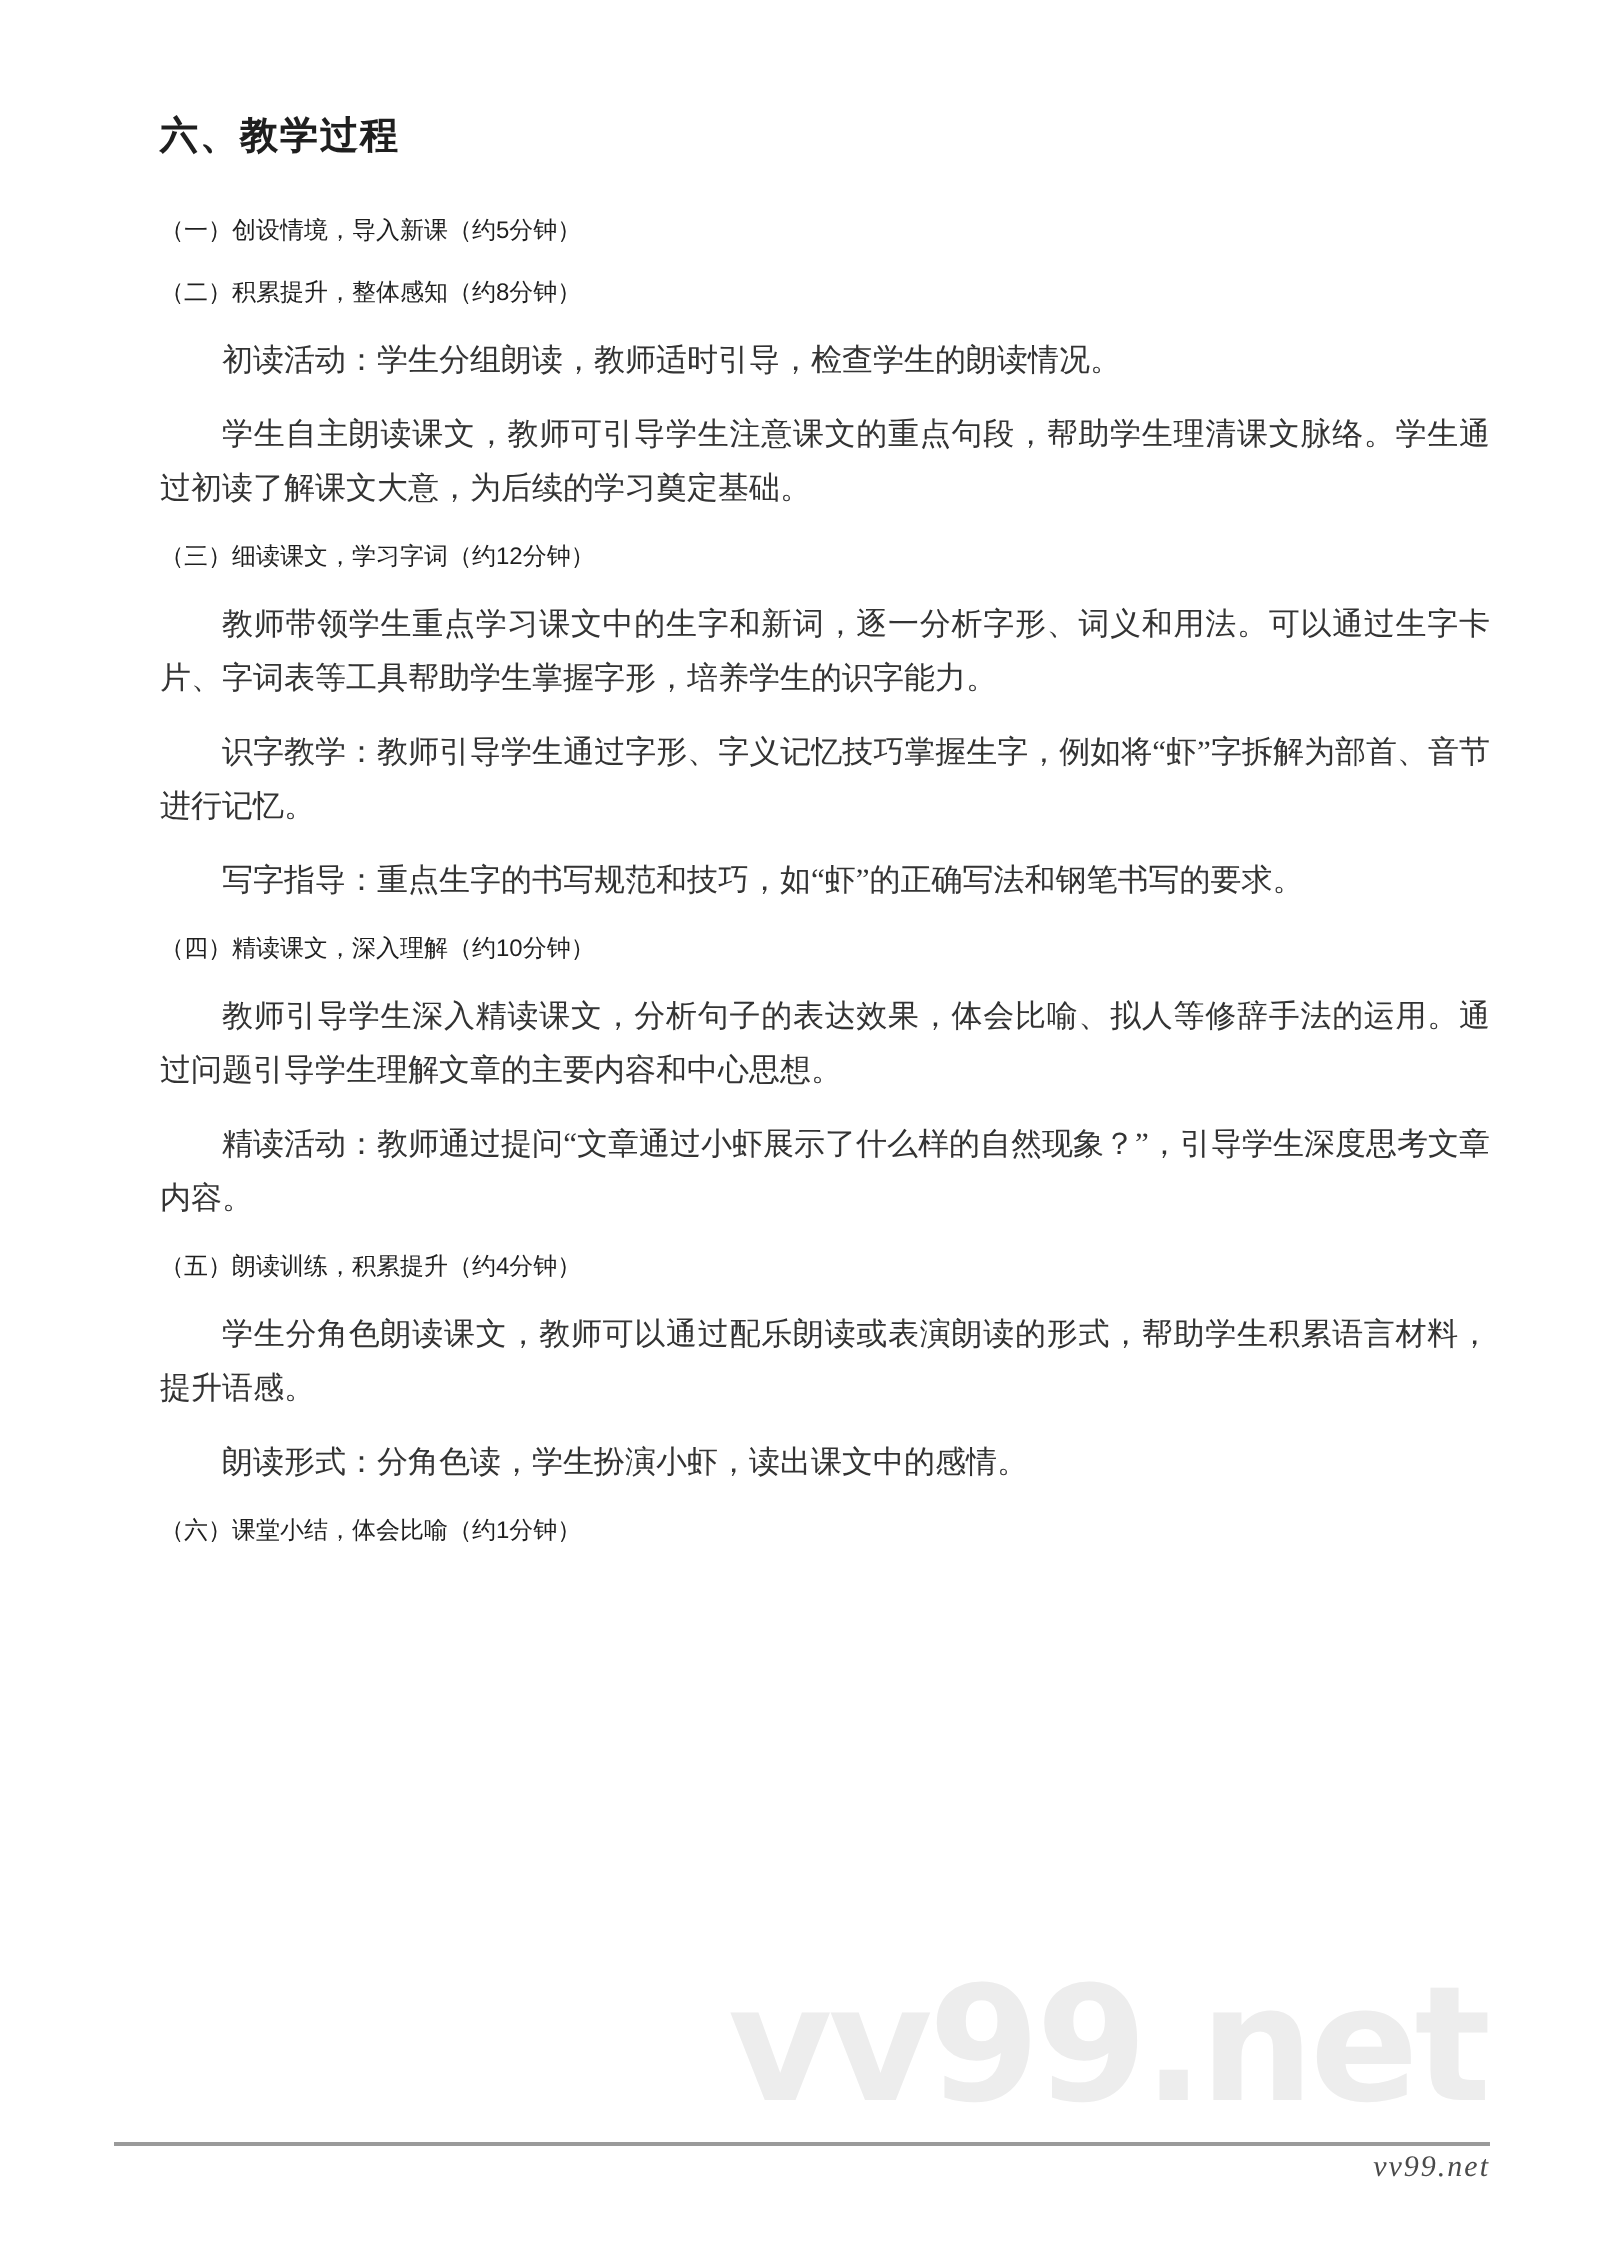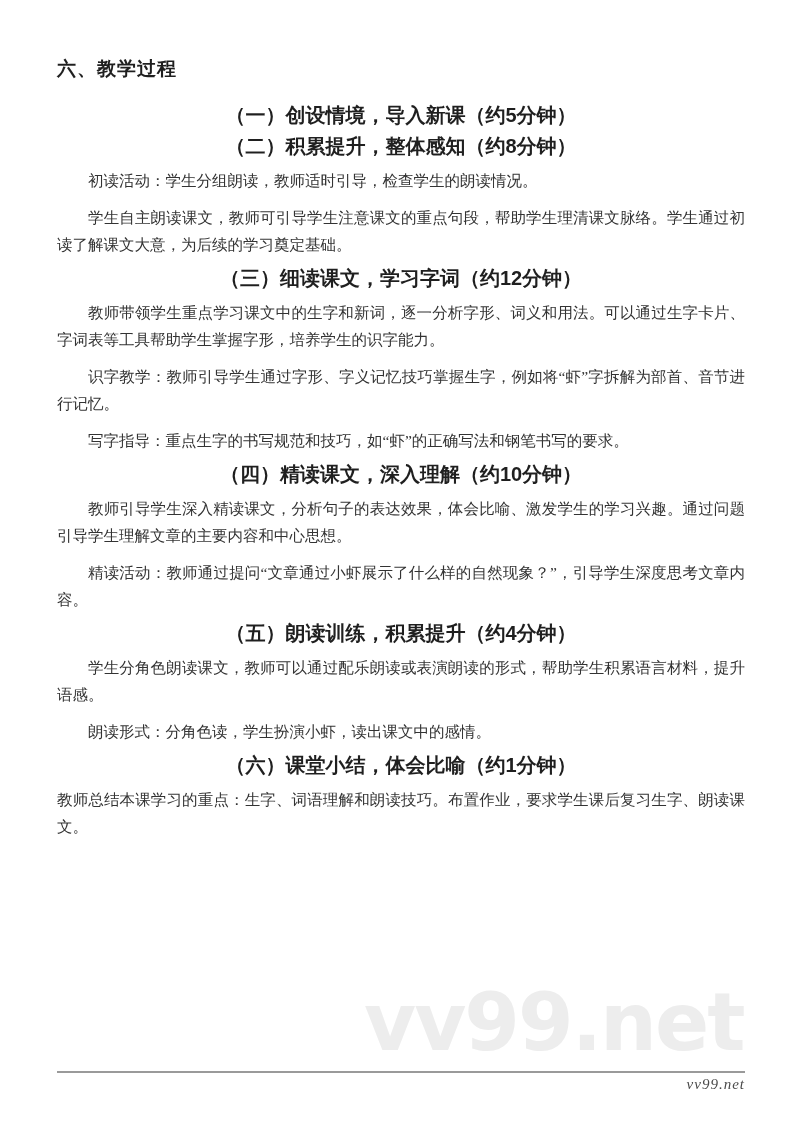--- a/index.html
+++ b/index.html
@@ -8,31 +8,31 @@
   }
   *{margin:0;padding:0;box-sizing:border-box;}
   html,body{width:800px;}
   body{background:#e8e8e8;font-family:"Liberation Serif",serif;}
   .page{
     position:relative;width:800px;height:1130px;background:var(--page_bg,#fff);
     overflow:hidden;color:var(--text,#333);
   }
   .content{
     position:relative;z-index:1;
-    padding:56px 55px 0 57px;
+    padding:56px 55px 0 80px;
   }
   .doc-title{
     font-family:"Liberation Sans",sans-serif;
     font-size:19px;font-weight:bold;color:var(--heading,#1f1f1f);
     line-height:25px;margin:0 0 24px 0;letter-spacing:1px;
   }
   .section-heading{
     font-family:"Liberation Sans",sans-serif;
-    font-size:20px;font-weight:bold;color:var(--heading,#1f1f1f);
-    line-height:21px;margin:0 0 10px 0;text-align:center;
+    font-size:12px;font-weight:normal;color:var(--heading,#1f1f1f);
+    line-height:21px;margin:0 0 10px 0;
   }
   .para{
     font-size:15.5px;line-height:27px;color:var(--text,#333);
     text-align:justify;margin:0 0 10px 0;
   }
   .para.indent{text-indent:2em;}
   .watermark{
     position:absolute;z-index:0;left:364px;top:983px;
     font-family:"DejaVu Sans",sans-serif;font-weight:bold;
     font-size:80px;line-height:1;letter-spacing:-2px;
@@ -66,29 +66,28 @@
     <h2 class="section-heading">（二）积累提升，整体感知（约8分钟）</h2>
     <p class="para indent">初读活动：学生分组朗读，教师适时引导，检查学生的朗读情况。</p>
     <p class="para indent">学生自主朗读课文，教师可引导学生注意课文的重点句段，帮助学生理清课文脉络。学生通过初读了解课文大意，为后续的学习奠定基础。</p>
 
     <h2 class="section-heading">（三）细读课文，学习字词（约12分钟）</h2>
     <p class="para indent">教师带领学生重点学习课文中的生字和新词，逐一分析字形、词义和用法。可以通过生字卡片、字词表等工具帮助学生掌握字形，培养学生的识字能力。</p>
     <p class="para indent">识字教学：教师引导学生通过字形、字义记忆技巧掌握生字，例如将“虾”字拆解为部首、音节进行记忆。</p>
     <p class="para indent">写字指导：重点生字的书写规范和技巧，如“虾”的正确写法和钢笔书写的要求。</p>
 
     <h2 class="section-heading">（四）精读课文，深入理解（约10分钟）</h2>
-    <p class="para indent">教师引导学生深入精读课文，分析句子的表达效果，体会比喻、激发学生的学习兴趣。通过问题引导学生理解文章的主要内容和中心思想。</p>
+    <p class="para indent">教师引导学生深入精读课文，分析句子的表达效果，体会比喻、拟人等修辞手法的运用。通过问题引导学生理解文章的主要内容和中心思想。</p>
     <p class="para indent">精读活动：教师通过提问“文章通过小虾展示了什么样的自然现象？”，引导学生深度思考文章内容。</p>
 
     <h2 class="section-heading">（五）朗读训练，积累提升（约4分钟）</h2>
     <p class="para indent">学生分角色朗读课文，教师可以通过配乐朗读或表演朗读的形式，帮助学生积累语言材料，提升语感。</p>
     <p class="para indent">朗读形式：分角色读，学生扮演小虾，读出课文中的感情。</p>
 
     <h2 class="section-heading">（六）课堂小结，体会比喻（约1分钟）</h2>
-    <p class="para">教师总结本课学习的重点：生字、词语理解和朗读技巧。布置作业，要求学生课后复习生字、朗读课文。</p>
 
   </div>
 
   <div class="footer">
     <div class="footer-rule"></div>
     <div class="footer-site">vv99.net</div>
   </div>
 
 </div>
 

